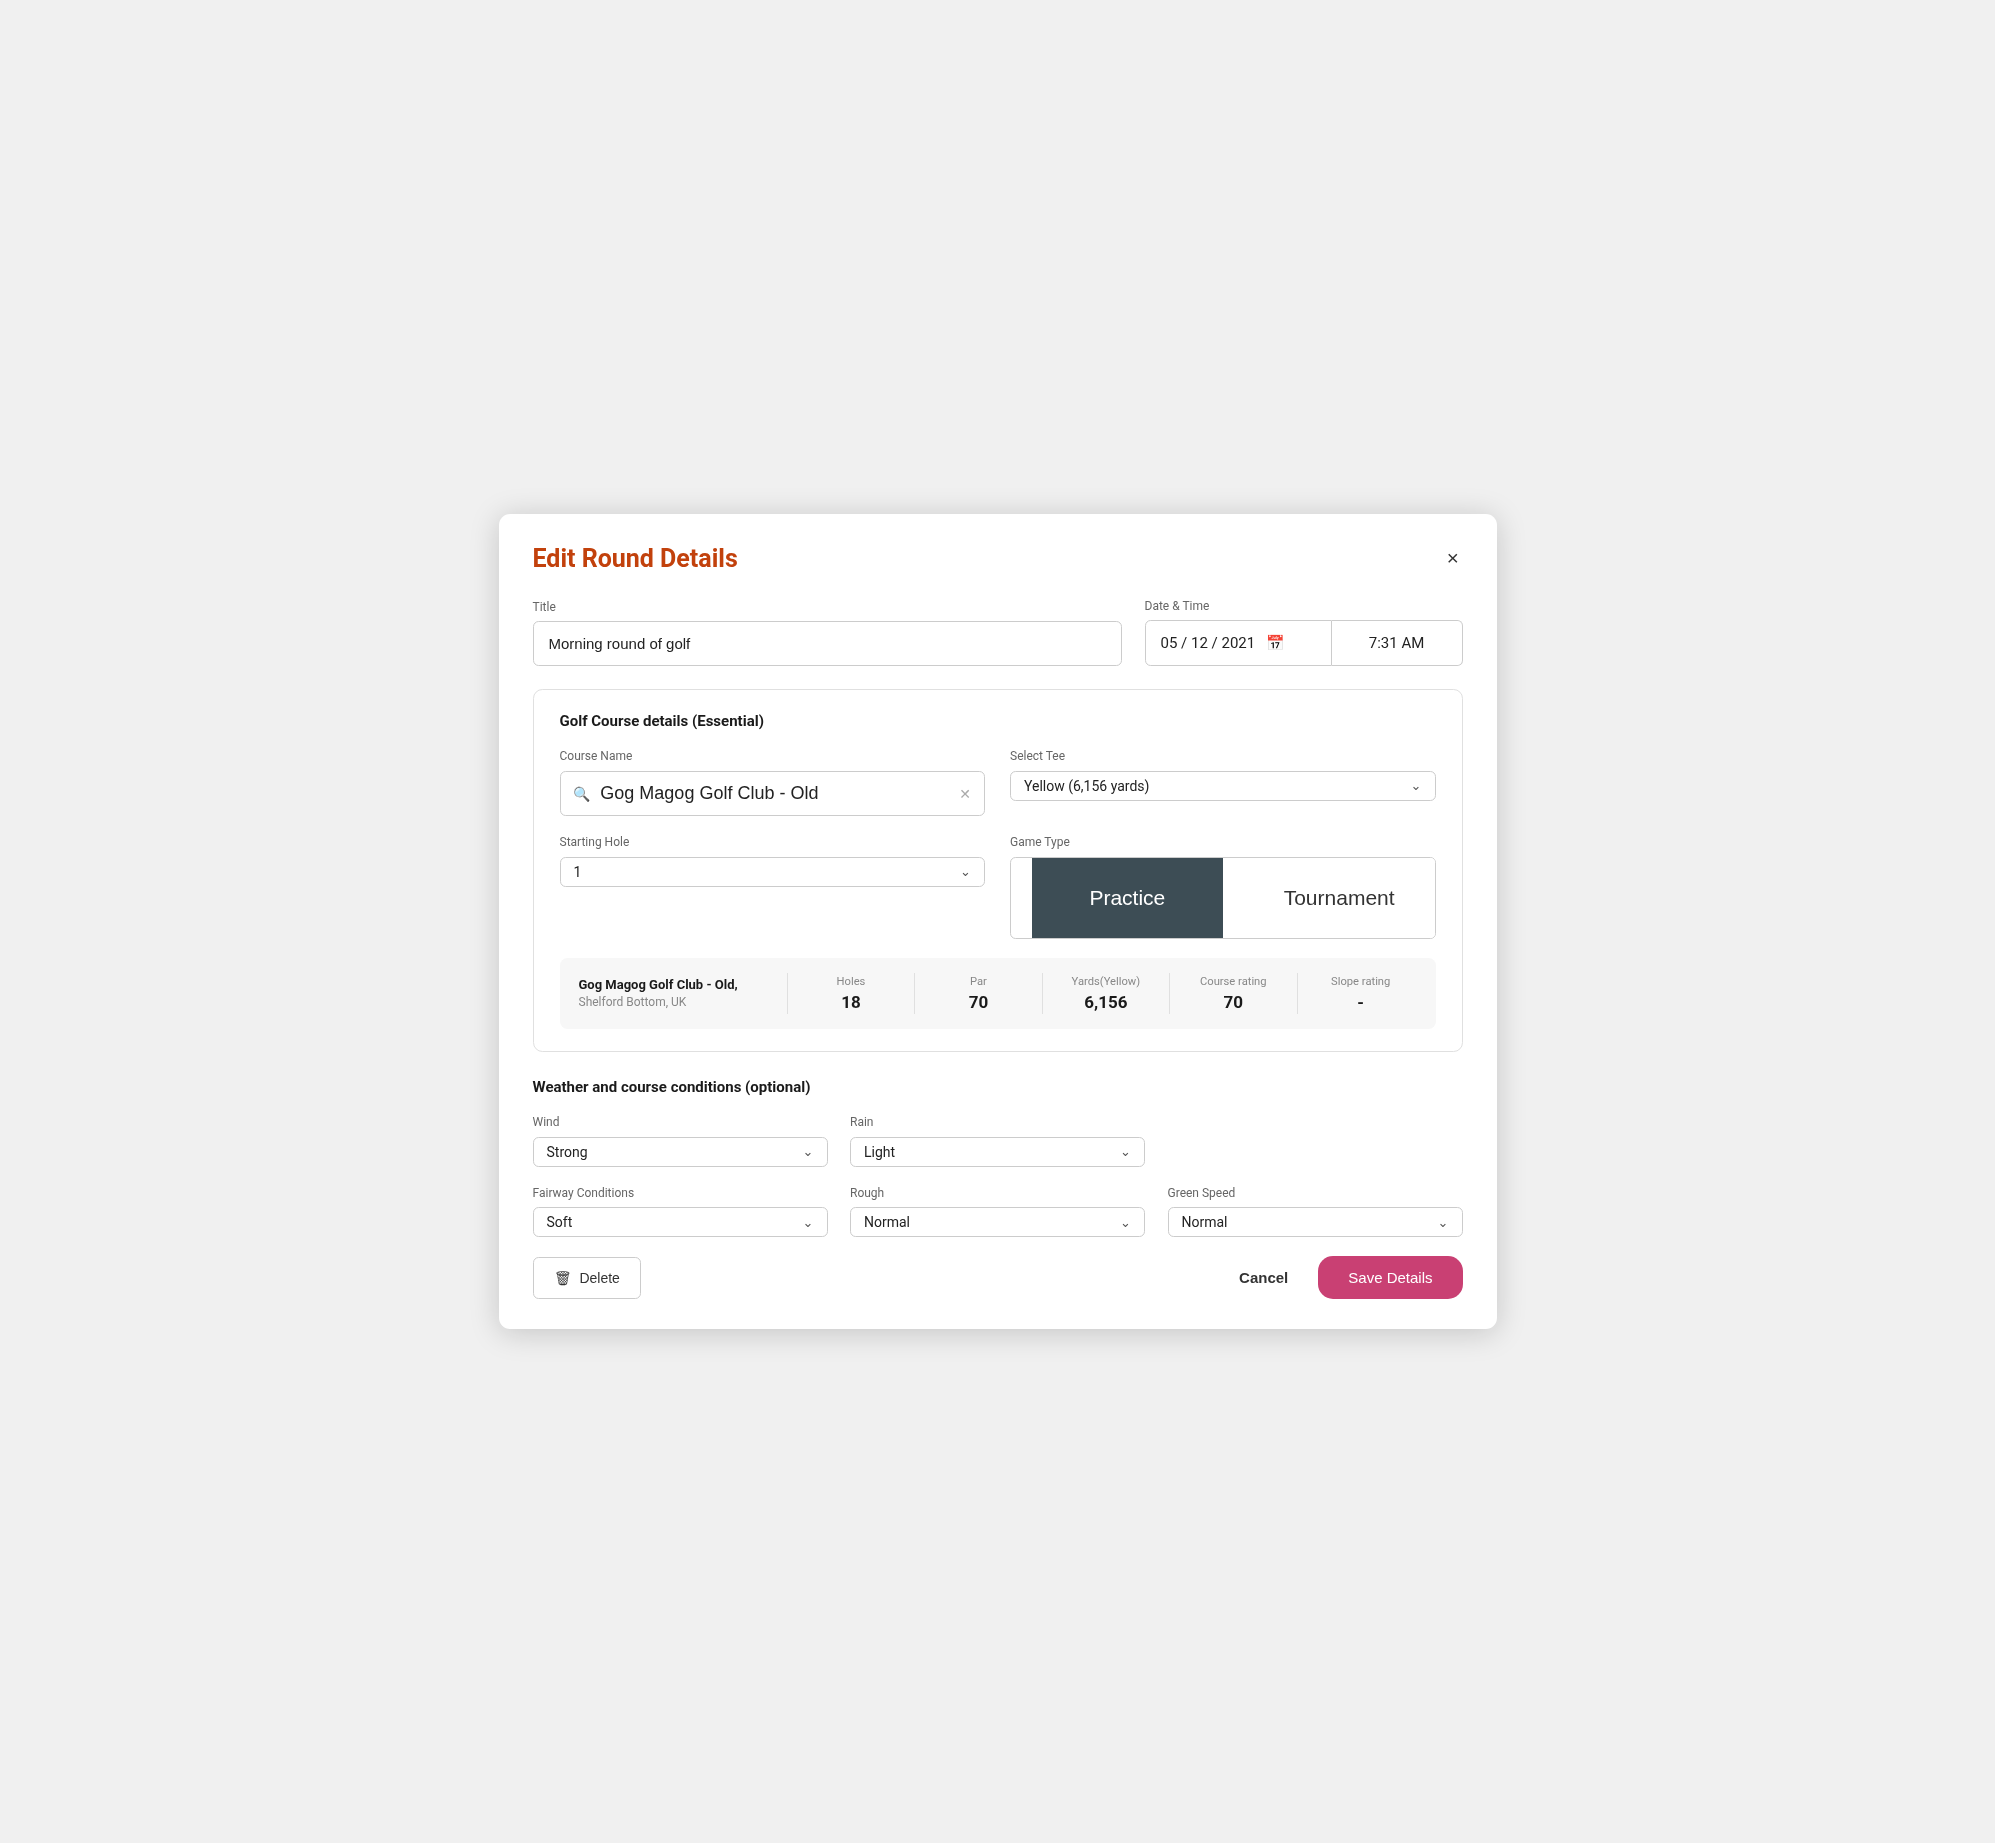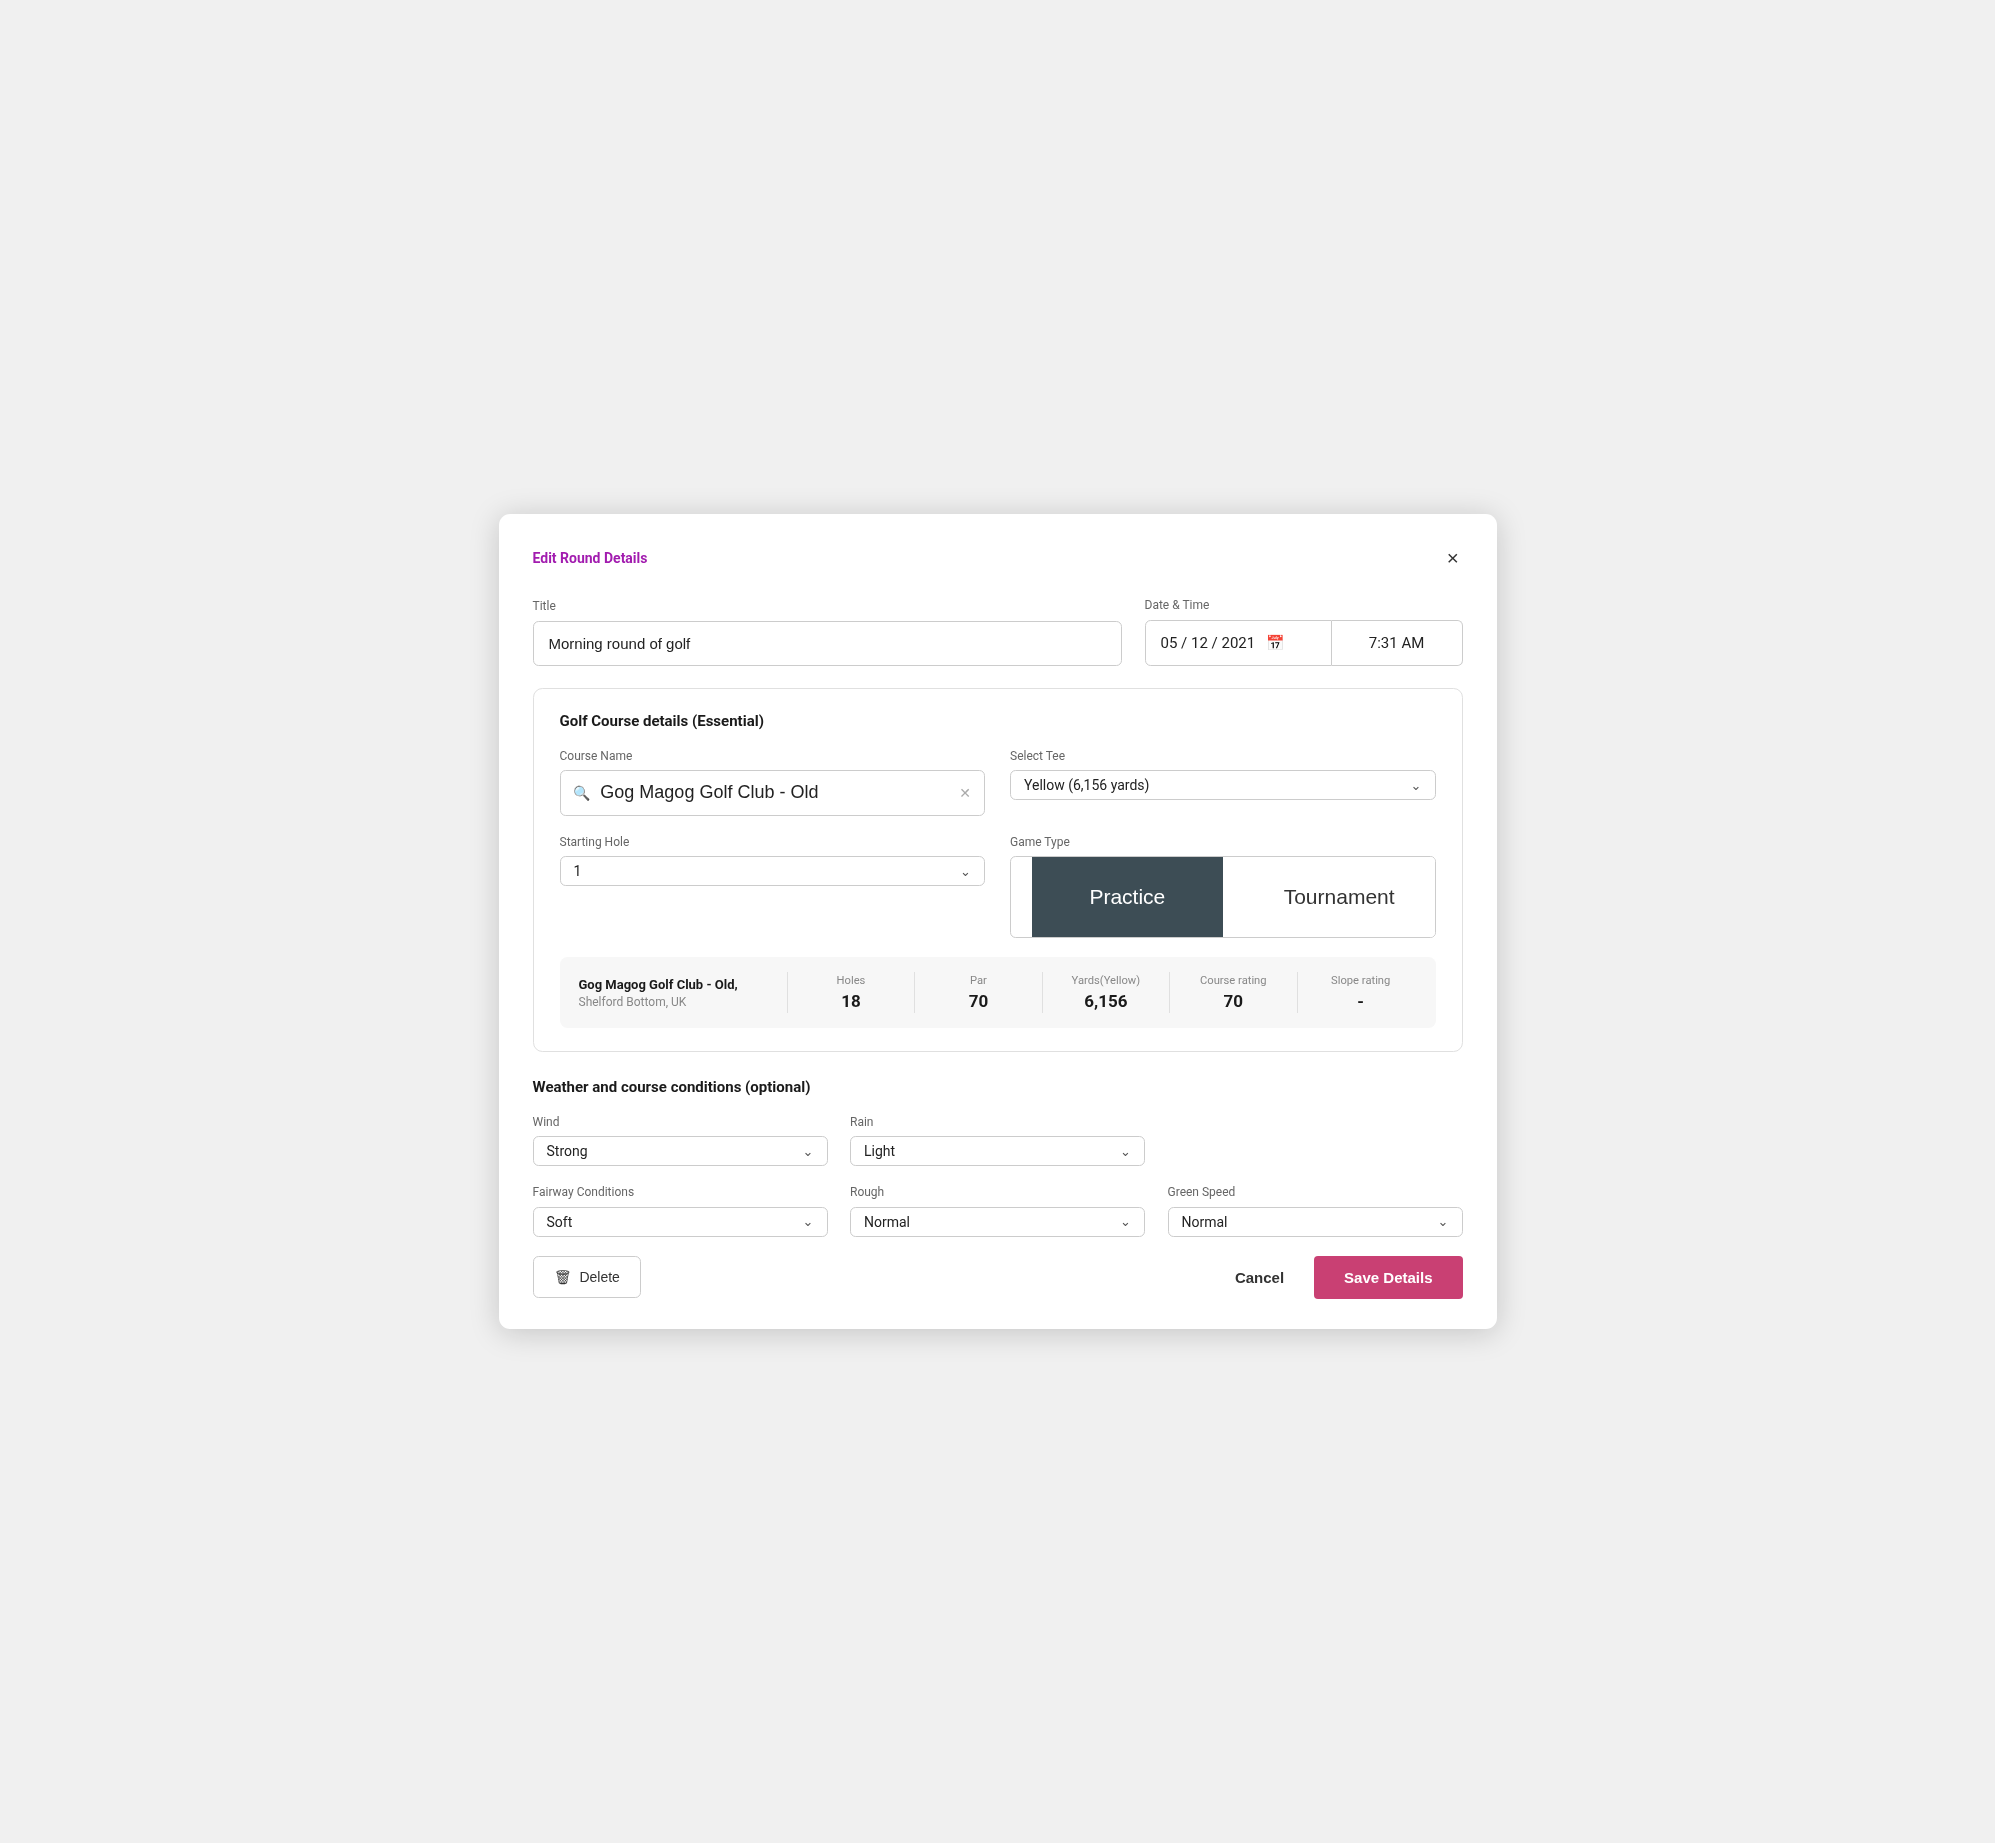--- a/index.html
+++ b/index.html
@@ -21,23 +21,23 @@
       box-shadow: 0 3.7px 30px rgba(0,0,0,0.18);
       position: relative;
     }
     .modal-header {
       display: flex;
       align-items: center;
       justify-content: space-between;
       margin-bottom: 26px;
     }
     .modal-title {
-      font-size: 14px;
+      font-size: 25px;
       font-weight: 700;
-      color: #a21caf;
+      color: #c2410c;
     }
     .close-btn {
       background: none;
       border: none;
       cursor: pointer;
       font-size: 20.6px;
       color: #333;
       line-height: 1;
       padding: 3.7px;
     }
@@ -285,24 +285,24 @@
       font-size: 15px;
       font-weight: 600;
       color: #333;
       cursor: pointer;
       padding: 12px 7.5px;
     }
     .save-btn {
       background: #c94073;
       color: #fff;
       border: none;
-      border-radius: 4px;
+      border-radius: 15px;
       padding: 13px 30px;
       font-size: 15px;
-      font-weight: 700;
+      font-weight: 400;
       cursor: pointer;
     }
   </style>
 </head>
 <body>
 
 <div class="modal">
 
   <div class="modal-header">
     <span class="modal-title">Edit Round Details</span>

